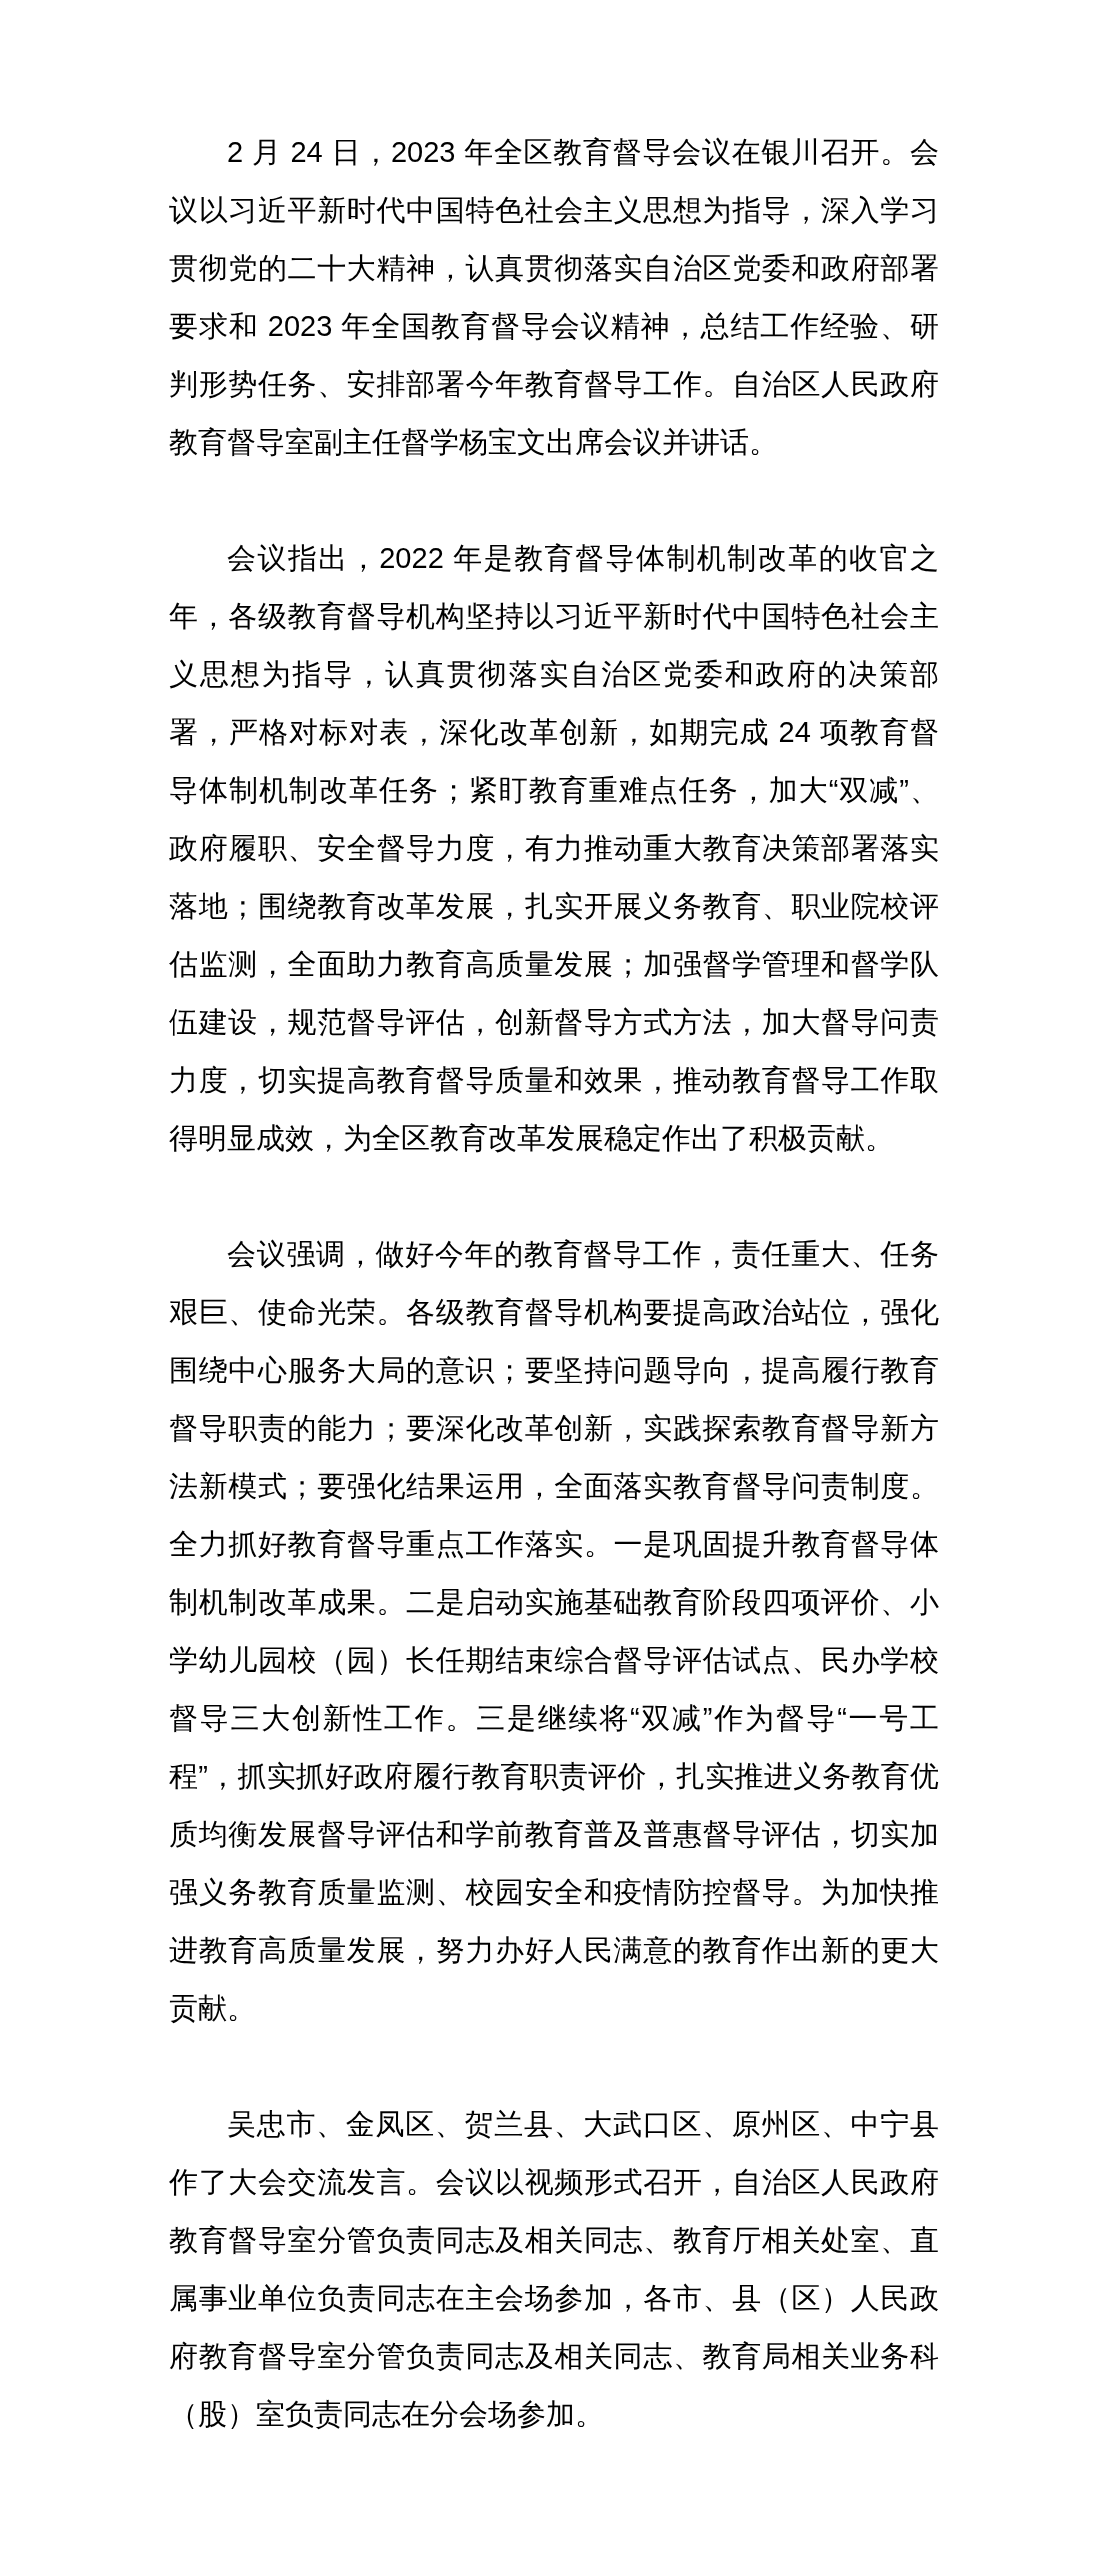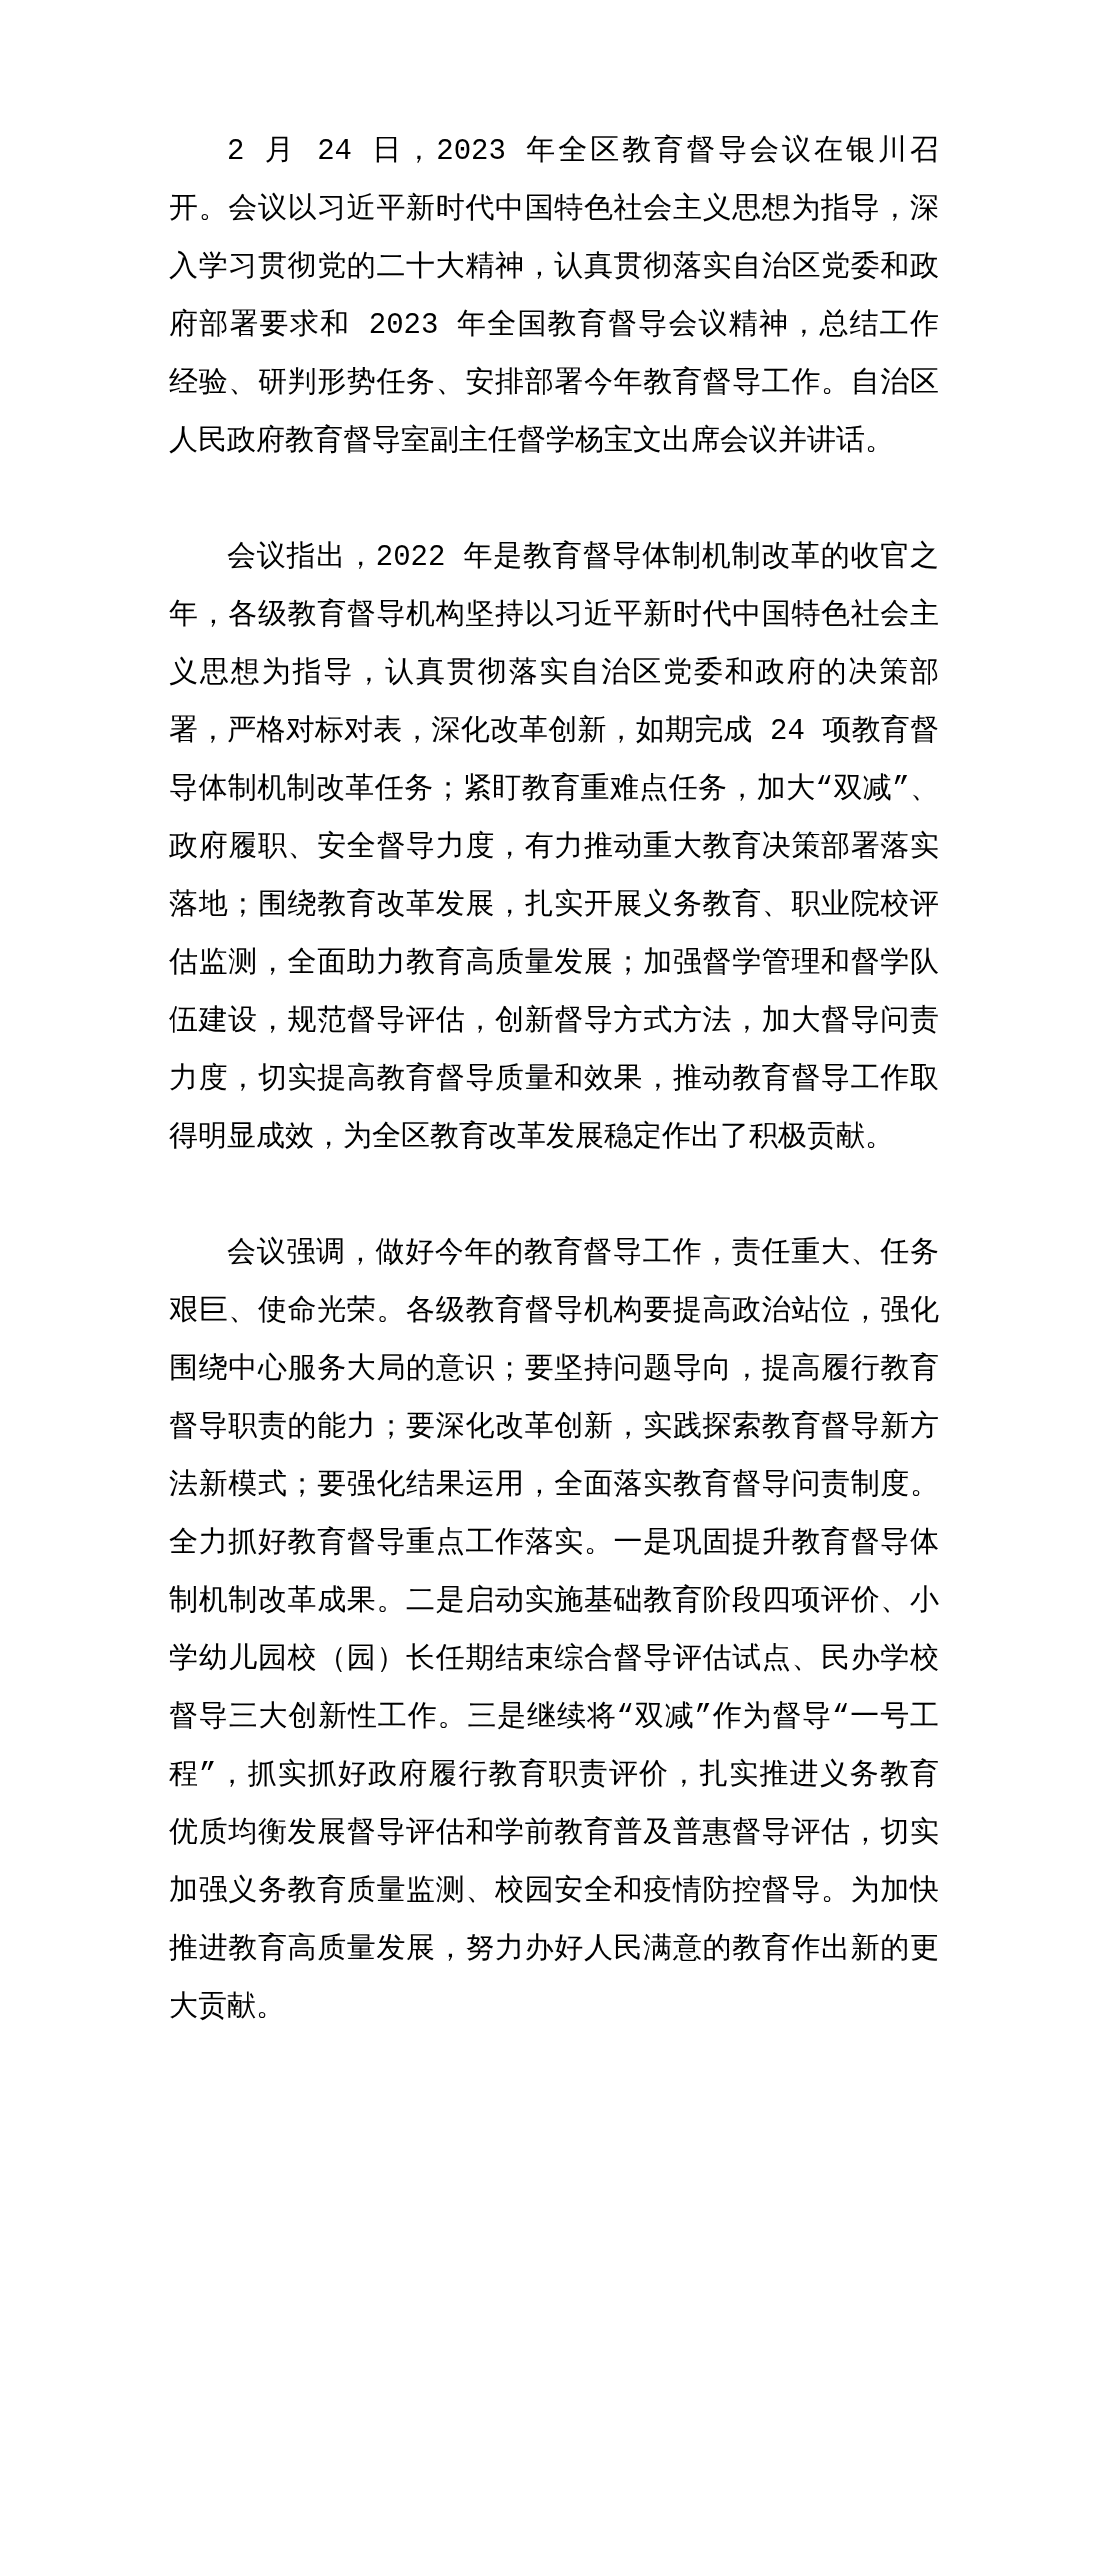--- a/index.html
+++ b/index.html
@@ -22,26 +22,26 @@
     font-family: "Liberation Sans", sans-serif;
     font-size: 29px;
     line-height: 58px;
     color: #000000;
     text-align: justify;
   }
   .content p {
     margin: 0 0 58px 0;
     text-indent: 2em;
     word-break: break-all;
-    font-family: Liberation Mono, monospace;
   }
 </style>
 </head>
 <body>
 
 <div class="page">
   <div class="content">
     <p>2 月 24 日，2023 年全区教育督导会议在银川召开。会议以习近平新时代中国特色社会主义思想为指导，深入学习贯彻党的二十大精神，认真贯彻落实自治区党委和政府部署要求和 2023 年全国教育督导会议精神，总结工作经验、研判形势任务、安排部署今年教育督导工作。自治区人民政府教育督导室副主任督学杨宝文出席会议并讲话。</p>
     <p>会议指出，2022 年是教育督导体制机制改革的收官之年，各级教育督导机构坚持以习近平新时代中国特色社会主义思想为指导，认真贯彻落实自治区党委和政府的决策部署，严格对标对表，深化改革创新，如期完成 24 项教育督导体制机制改革任务；紧盯教育重难点任务，加大“双减”、政府履职、安全督导力度，有力推动重大教育决策部署落实落地；围绕教育改革发展，扎实开展义务教育、职业院校评估监测，全面助力教育高质量发展；加强督学管理和督学队伍建设，规范督导评估，创新督导方式方法，加大督导问责力度，切实提高教育督导质量和效果，推动教育督导工作取得明显成效，为全区教育改革发展稳定作出了积极贡献。</p>
     <p>会议强调，做好今年的教育督导工作，责任重大、任务艰巨、使命光荣。各级教育督导机构要提高政治站位，强化围绕中心服务大局的意识；要坚持问题导向，提高履行教育督导职责的能力；要深化改革创新，实践探索教育督导新方法新模式；要强化结果运用，全面落实教育督导问责制度。全力抓好教育督导重点工作落实。一是巩固提升教育督导体制机制改革成果。二是启动实施基础教育阶段四项评价、小学幼儿园校（园）长任期结束综合督导评估试点、民办学校督导三大创新性工作。三是继续将“双减”作为督导“一号工程”，抓实抓好政府履行教育职责评价，扎实推进义务教育优质均衡发展督导评估和学前教育普及普惠督导评估，切实加强义务教育质量监测、校园安全和疫情防控督导。为加快推进教育高质量发展，努力办好人民满意的教育作出新的更大贡献。</p>
+    <p>吴忠市、金凤区、贺兰县、大武口区、原州区、中宁县作了大会交流发言。会议以视频形式召开，自治区人民政府教育督导室分管负责同志及相关同志、教育厅相关处室、直属事业单位负责同志在主会场参加，各市、县（区）人民政府教育督导室分管负责同志及相关同志、教育局相关业务科（股）室负责同志在分会场参加。</p>
   </div>
 </div>
 
 
 </body></html>

